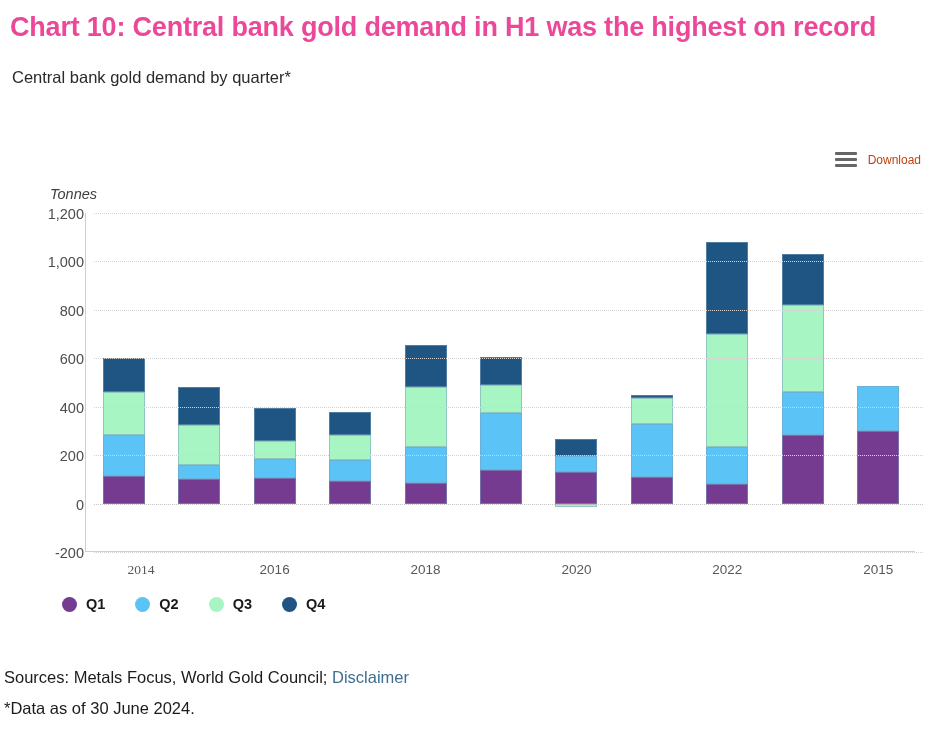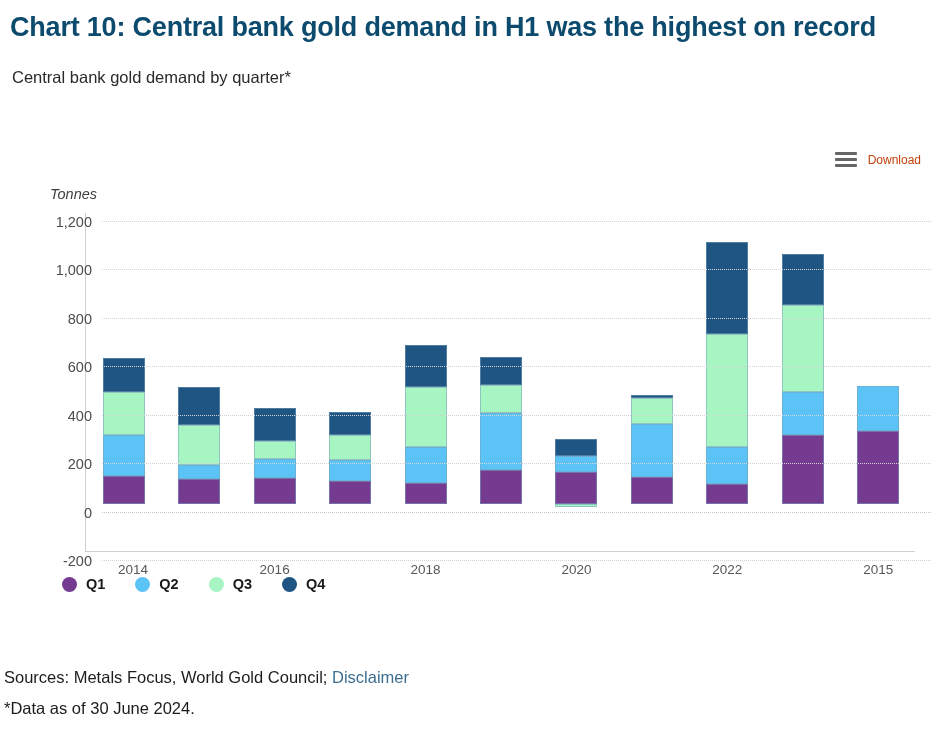--- a/index.html
+++ b/index.html
@@ -24,21 +24,21 @@
   }
 
   
   .chart-title {
     margin: 0;
     padding: 10px 10px 0 0;
     font-size: 27px;
     line-height: 1.33;
     font-weight: 700;
     letter-spacing: -0.2px;
-    color: #0c4a6e;
+    color: #ec4899;
   }
   .chart-subtitle {
     margin: 0;
     padding: 22px 0 0 2px;
     font-size: 16.5px;
     font-weight: 400;
     color: #2a2a2a;
   }
 
   
@@ -96,25 +96,24 @@
     left: 75px;
     top: 27px;
     width: 830px;
     height: 339px;
     border-left: 1px solid #cfcfcf;
     border-bottom: 1px solid #cfcfcf;
   }
 
   .gridline {
     position: absolute;
-    left: 16px;
+    left: 8px;
     width: 100%;
     height: 0;
     border-top: 1px dotted #d3d3d3;
-    margin-top: 8px;
   }
   .gridline.zero { border-top: 1px dotted #c4c4c4; }
 
   .ytick {
     position: absolute;
     right: 100%;
     margin-right: 10px;
     transform: translateY(-50%);
     font-size: 14.5px;
     color: #4d4d4d;
@@ -144,21 +143,21 @@
     position: absolute;
     left: 0;
     width: 100%;
     border: 1px solid rgba(120,160,190,0.55);
   }
 
   
   .legend {
     position: absolute;
     left: 62px;
-    top: 576px;
+    top: 596px;
     display: flex;
     align-items: center;
     gap: 30px;
   }
   .legend-item {
     display: flex;
     align-items: center;
     gap: 9px;
     cursor: pointer;
   }
@@ -303,21 +302,21 @@
             <span class="ytick">800</span>
           </div>
           <div class="gridline" style="top: 48.4286px;">
             <span class="ytick">1,000</span>
           </div>
           <div class="gridline" style="top: 0px;">
             <span class="ytick">1,200</span>
           </div>
         </div>
       <div id="xticks-layer">
-          <span class="xtick" style="left: 47px;">2014</span>
+          <span class="xtick" style="left: 55px; font-family: Liberation Serif, serif;">2014</span>
           <span class="xtick" style="left: 188.636px;">2016</span>
           <span class="xtick" style="left: 339.545px;">2018</span>
           <span class="xtick" style="left: 490.455px;">2020</span>
           <span class="xtick" style="left: 641.364px; text-align: center;">2022</span>
           <span class="xtick" style="left: 792.273px;">2015</span>
         </div>
     </div>
   </div>
 
   <div class="legend" id="legend">

